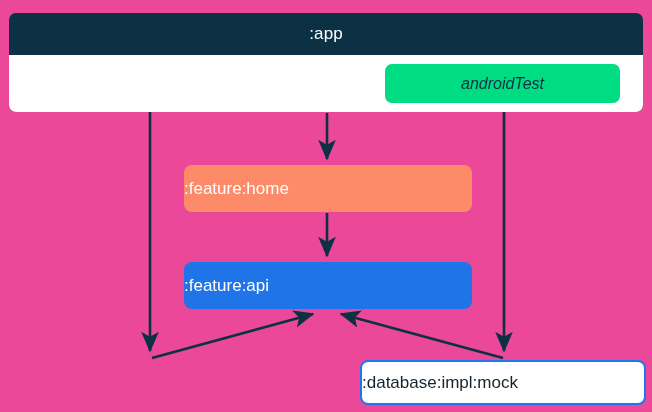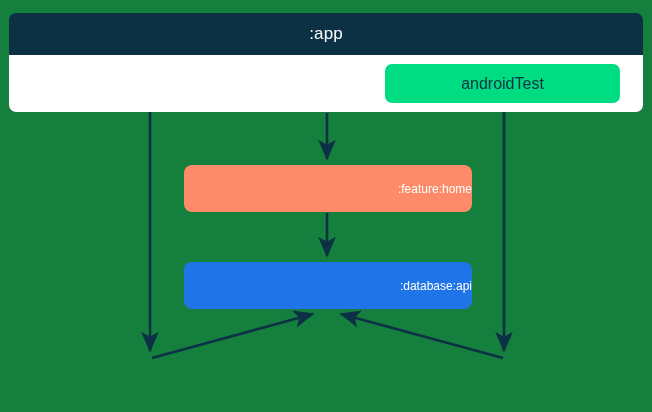--- a/index.html
+++ b/index.html
@@ -13,21 +13,21 @@
     height: 412px;
     overflow: hidden;
     font-family: "Liberation Sans", sans-serif;
     position: relative;
   }
   #graph-root {
     position: absolute;
     left: 0; top: 0;
     width: 652px;
     height: 412px;
-    background: #15803d;
+    background: #ec4899;
   }
   
   #edges-layer {
     position: absolute;
     left: 0; top: 0;
     width: 652px;
     height: 412px;
     z-index: 1;
     pointer-events: none;
   }
@@ -80,29 +80,30 @@
     left: 24px;
     width: 235px;
     background: #11364c;
     color: #ffffff;
   }
   .chip-androidtest {
     left: 376px;
     width: 235px;
     background: #00dc82;
     color: #0c3145;
+    font-style: italic;
   }
   
   .node {
     position: absolute;
     display: flex;
     align-items: center;
-    justify-content: flex-end;
+    justify-content: flex-start;
     border-radius: 8px;
-    font-size: 12px;
+    font-size: 17px;
     z-index: 2;
     box-sizing: border-box;
     text-align: center;
   }
   .node-feature-home {
     left: 184px;
     top: 165px;
     width: 288px;
     height: 47px;
     background: #fd8a68;
@@ -176,18 +177,21 @@
         <span>androidTest</span>
       </div>
     </div>
   </div>
 
   <div class="node node-feature-home">
     <span>:feature:home</span>
   </div>
 
   <div class="node node-database-api">
-    <span>:database:api</span>
+    <span>:feature:api</span>
   </div>
 
 
+  <div class="node node-impl node-impl-mock">
+    <span>:database:impl:mock</span>
+  </div>
 
 </div>
 
 </body></html>

